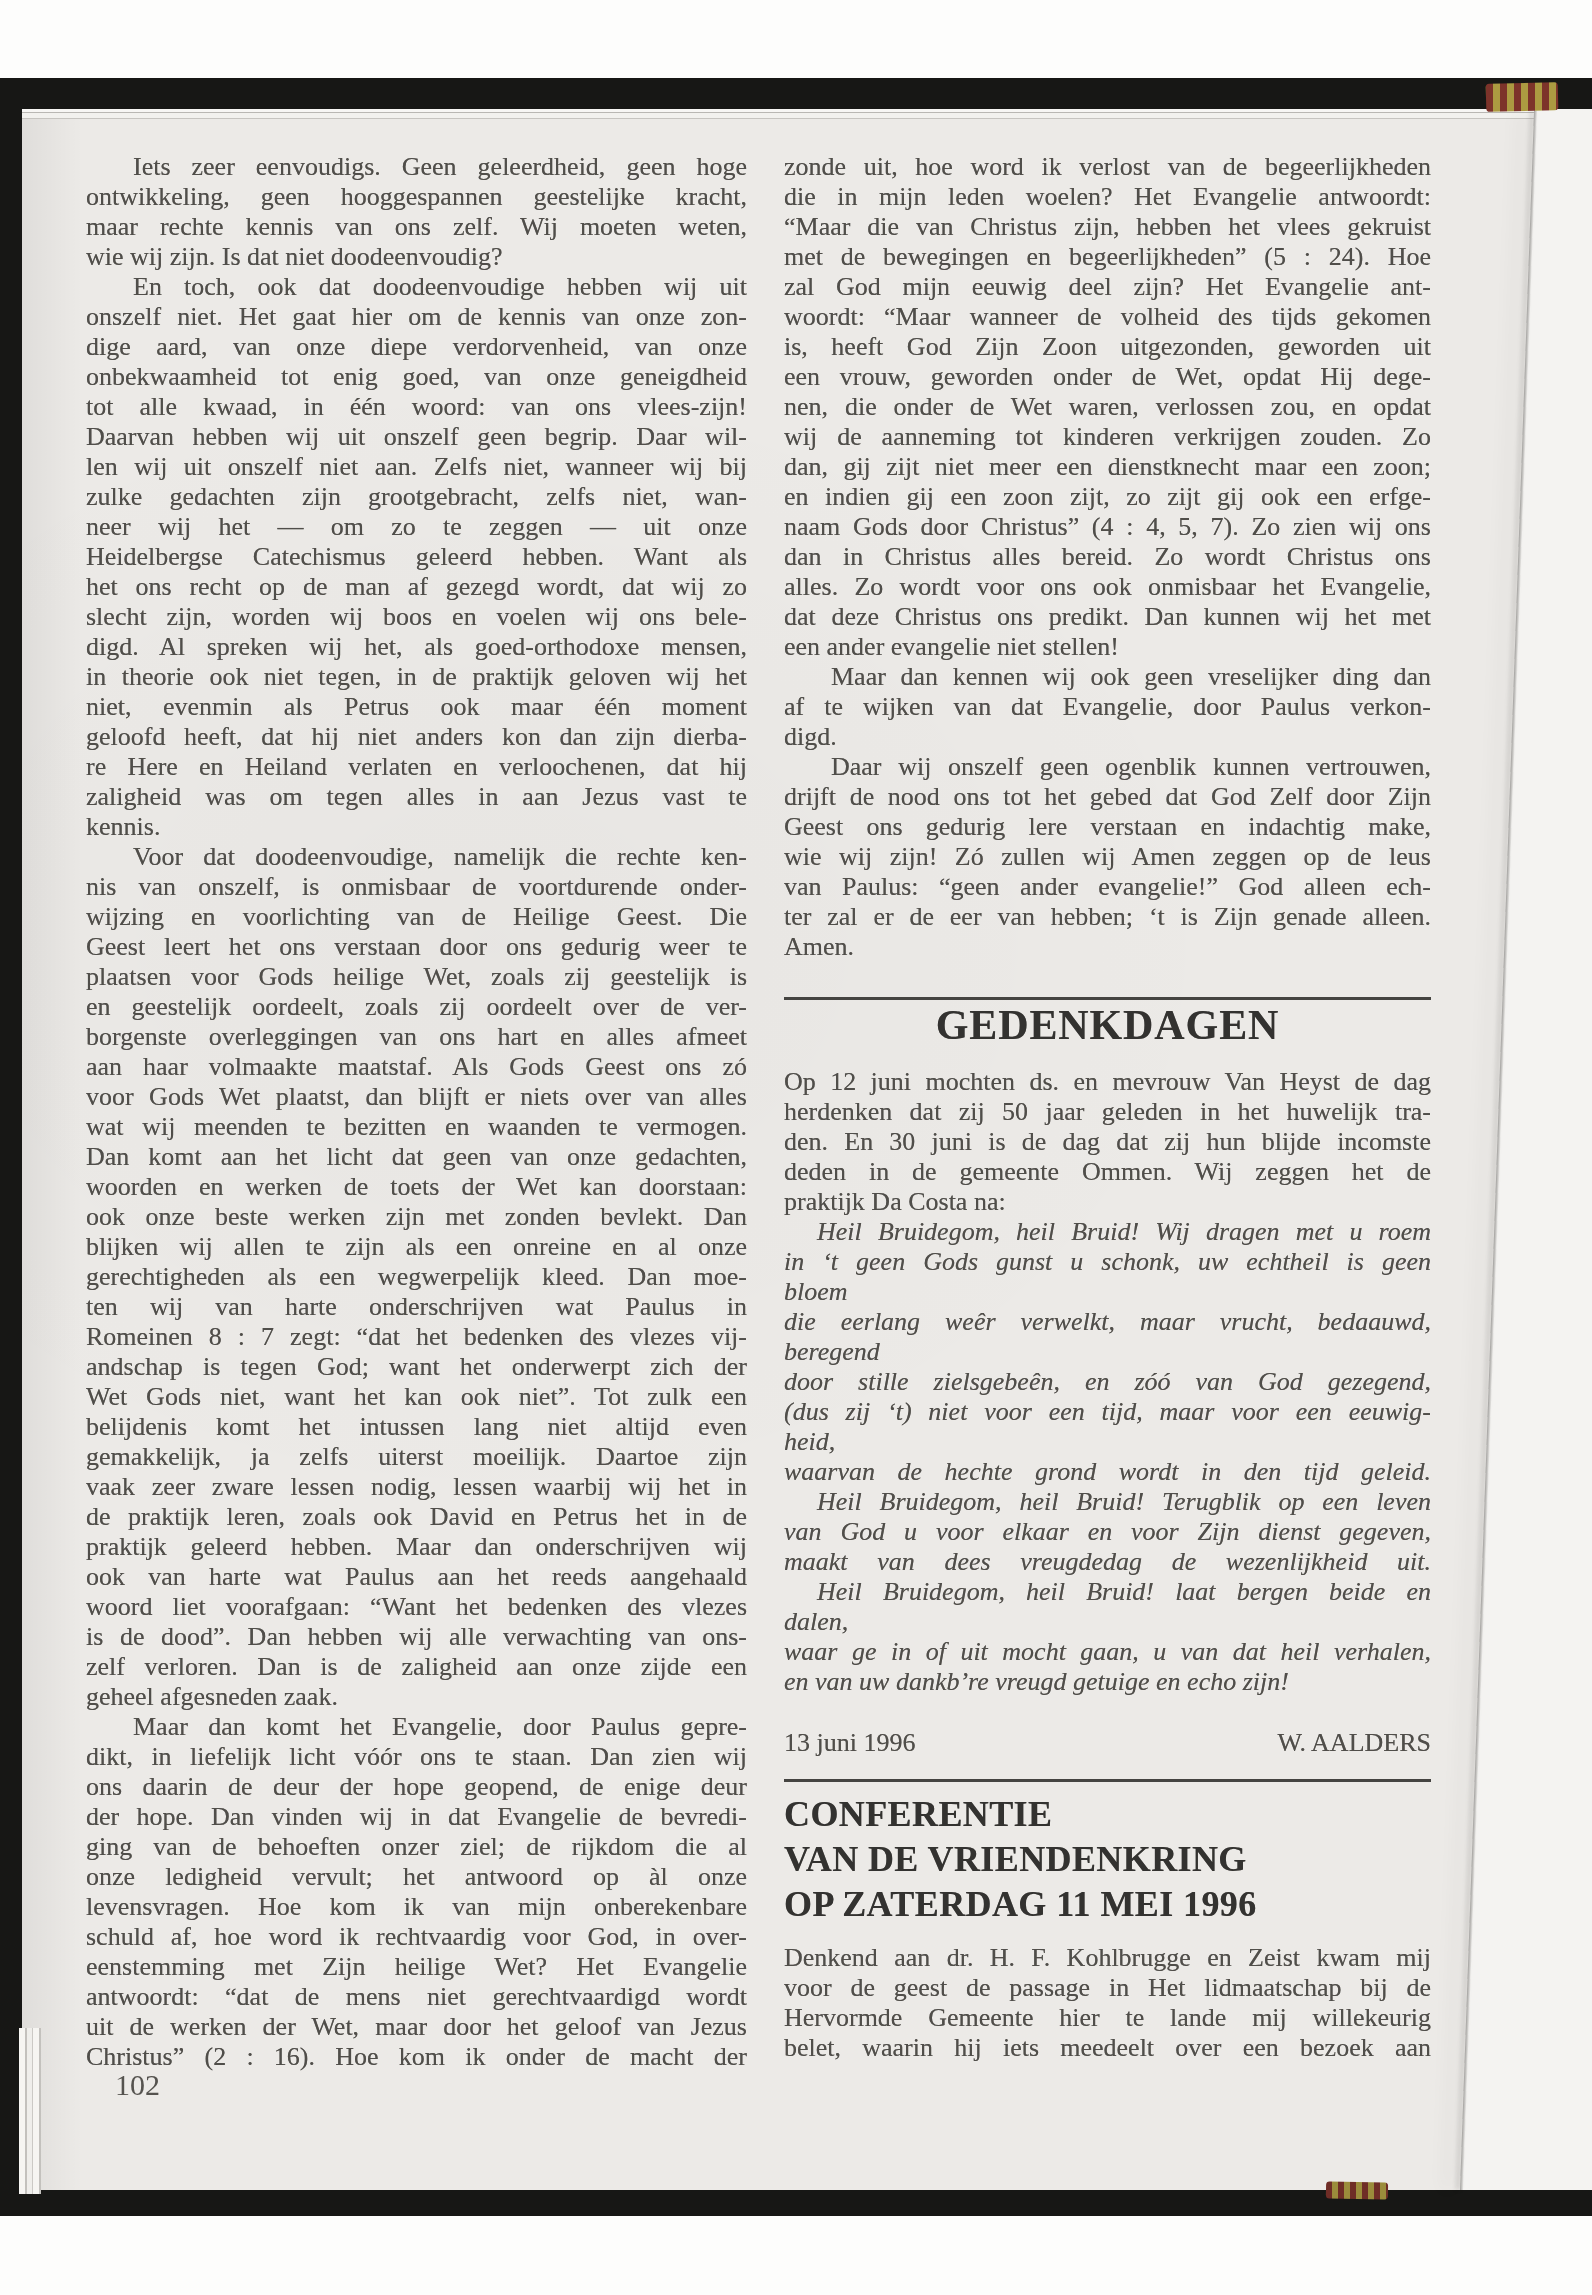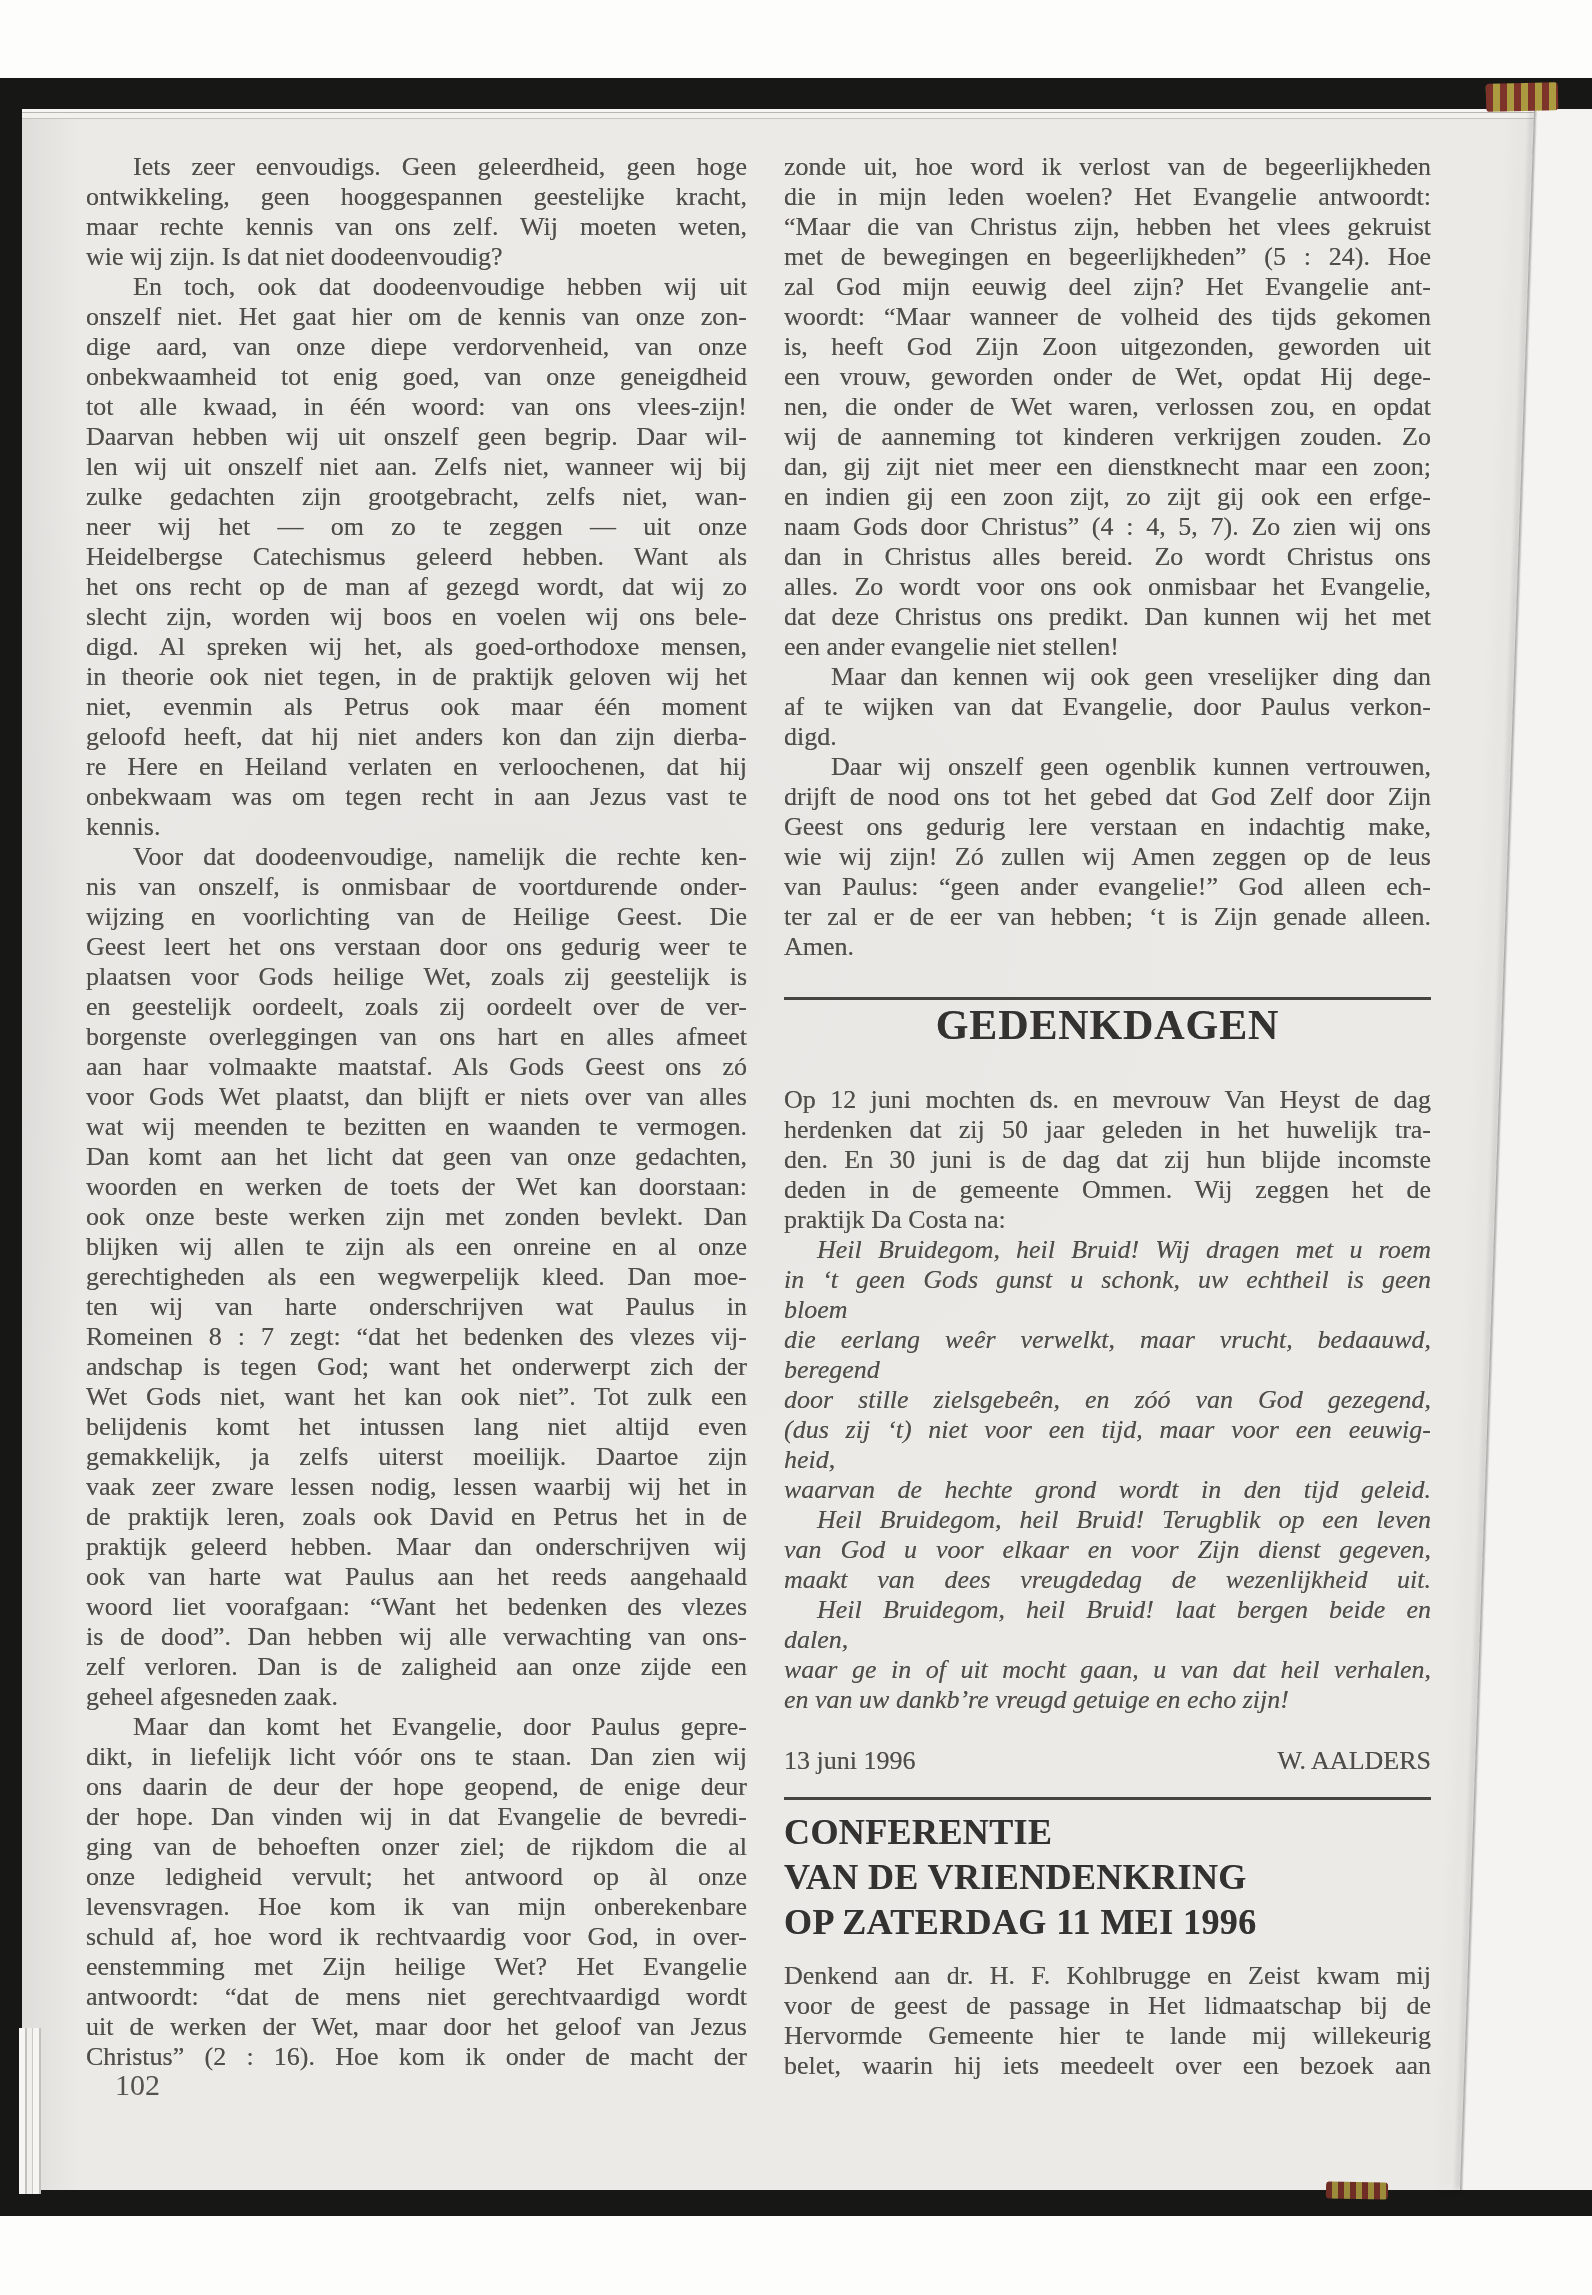--- a/index.html
+++ b/index.html
@@ -43,21 +43,21 @@
   .ln.ii{text-indent:33px;}
   .ln.ie{text-align-last:left;}
   .it{}
   .rule{height:2.6px;background:#454441;}
   .heading{font-weight:bold;color:#333230;font-size:42px;line-height:47px;text-align:center;letter-spacing:0.9px;}
   .heading3{font-weight:bold;color:#333230;font-size:36px;line-height:45px;text-align:left;letter-spacing:0.4px;}
   .meta-row{display:flex;justify-content:space-between;line-height:30px;height:30px;}
   
   #right-col > :nth-child(2){margin-top:35px;}
   #right-col > :nth-child(3){margin-top:2px;}
-  #right-col > :nth-child(4){margin-top:36px;}
+  #right-col > :nth-child(4){margin-top:18px;}
   #right-col > :nth-child(5){margin-top:31px;}
   #right-col > :nth-child(6){margin-top:21.6px;}
   #right-col > :nth-child(7){margin-top:10.4px;}
   #right-col > :nth-child(8){margin-top:15.5px;}
   #page-num{position:absolute;left:115px;top:2070px;font-size:30px;color:#55534f;line-height:29px;}
 </style>
 </head>
 <body>
 
 <div id="stage">
@@ -85,21 +85,21 @@
       <div class="ln j">zulke gedachten zijn grootgebracht, zelfs niet, wan-</div>
       <div class="ln j">neer wij het — om zo te zeggen — uit onze</div>
       <div class="ln j">Heidelbergse Catechismus geleerd hebben. Want als</div>
       <div class="ln j">het ons recht op de man af gezegd wordt, dat wij zo</div>
       <div class="ln j">slecht zijn, worden wij boos en voelen wij ons bele-</div>
       <div class="ln j">digd. Al spreken wij het, als goed-orthodoxe mensen,</div>
       <div class="ln j">in theorie ook niet tegen, in de praktijk geloven wij het</div>
       <div class="ln j">niet, evenmin als Petrus ook maar één moment</div>
       <div class="ln j">geloofd heeft, dat hij niet anders kon dan zijn dierba-</div>
       <div class="ln j">re Here en Heiland verlaten en verloochenen, dat hij</div>
-      <div class="ln j">onbekwaam was om tegen recht in aan Jezus vast te</div>
+      <div class="ln j">zaligheid was om tegen alles in aan Jezus vast te</div>
       <div class="ln e">kennis.</div>
       <div class="ln p">Voor dat doodeenvoudige, namelijk die rechte ken-</div>
       <div class="ln j">nis van onszelf, is onmisbaar de voortdurende onder-</div>
       <div class="ln j">wijzing en voorlichting van de Heilige Geest. Die</div>
       <div class="ln j">Geest leert het ons verstaan door ons gedurig weer te</div>
       <div class="ln j">plaatsen voor Gods heilige Wet, zoals zij geestelijk is</div>
       <div class="ln j">en geestelijk oordeelt, zoals zij oordeelt over de ver-</div>
       <div class="ln j">borgenste overleggingen van ons hart en alles afmeet</div>
       <div class="ln j">aan haar volmaakte maatstaf. Als Gods Geest ons zó</div>
       <div class="ln j">voor Gods Wet plaatst, dan blijft er niets over van alles</div>

